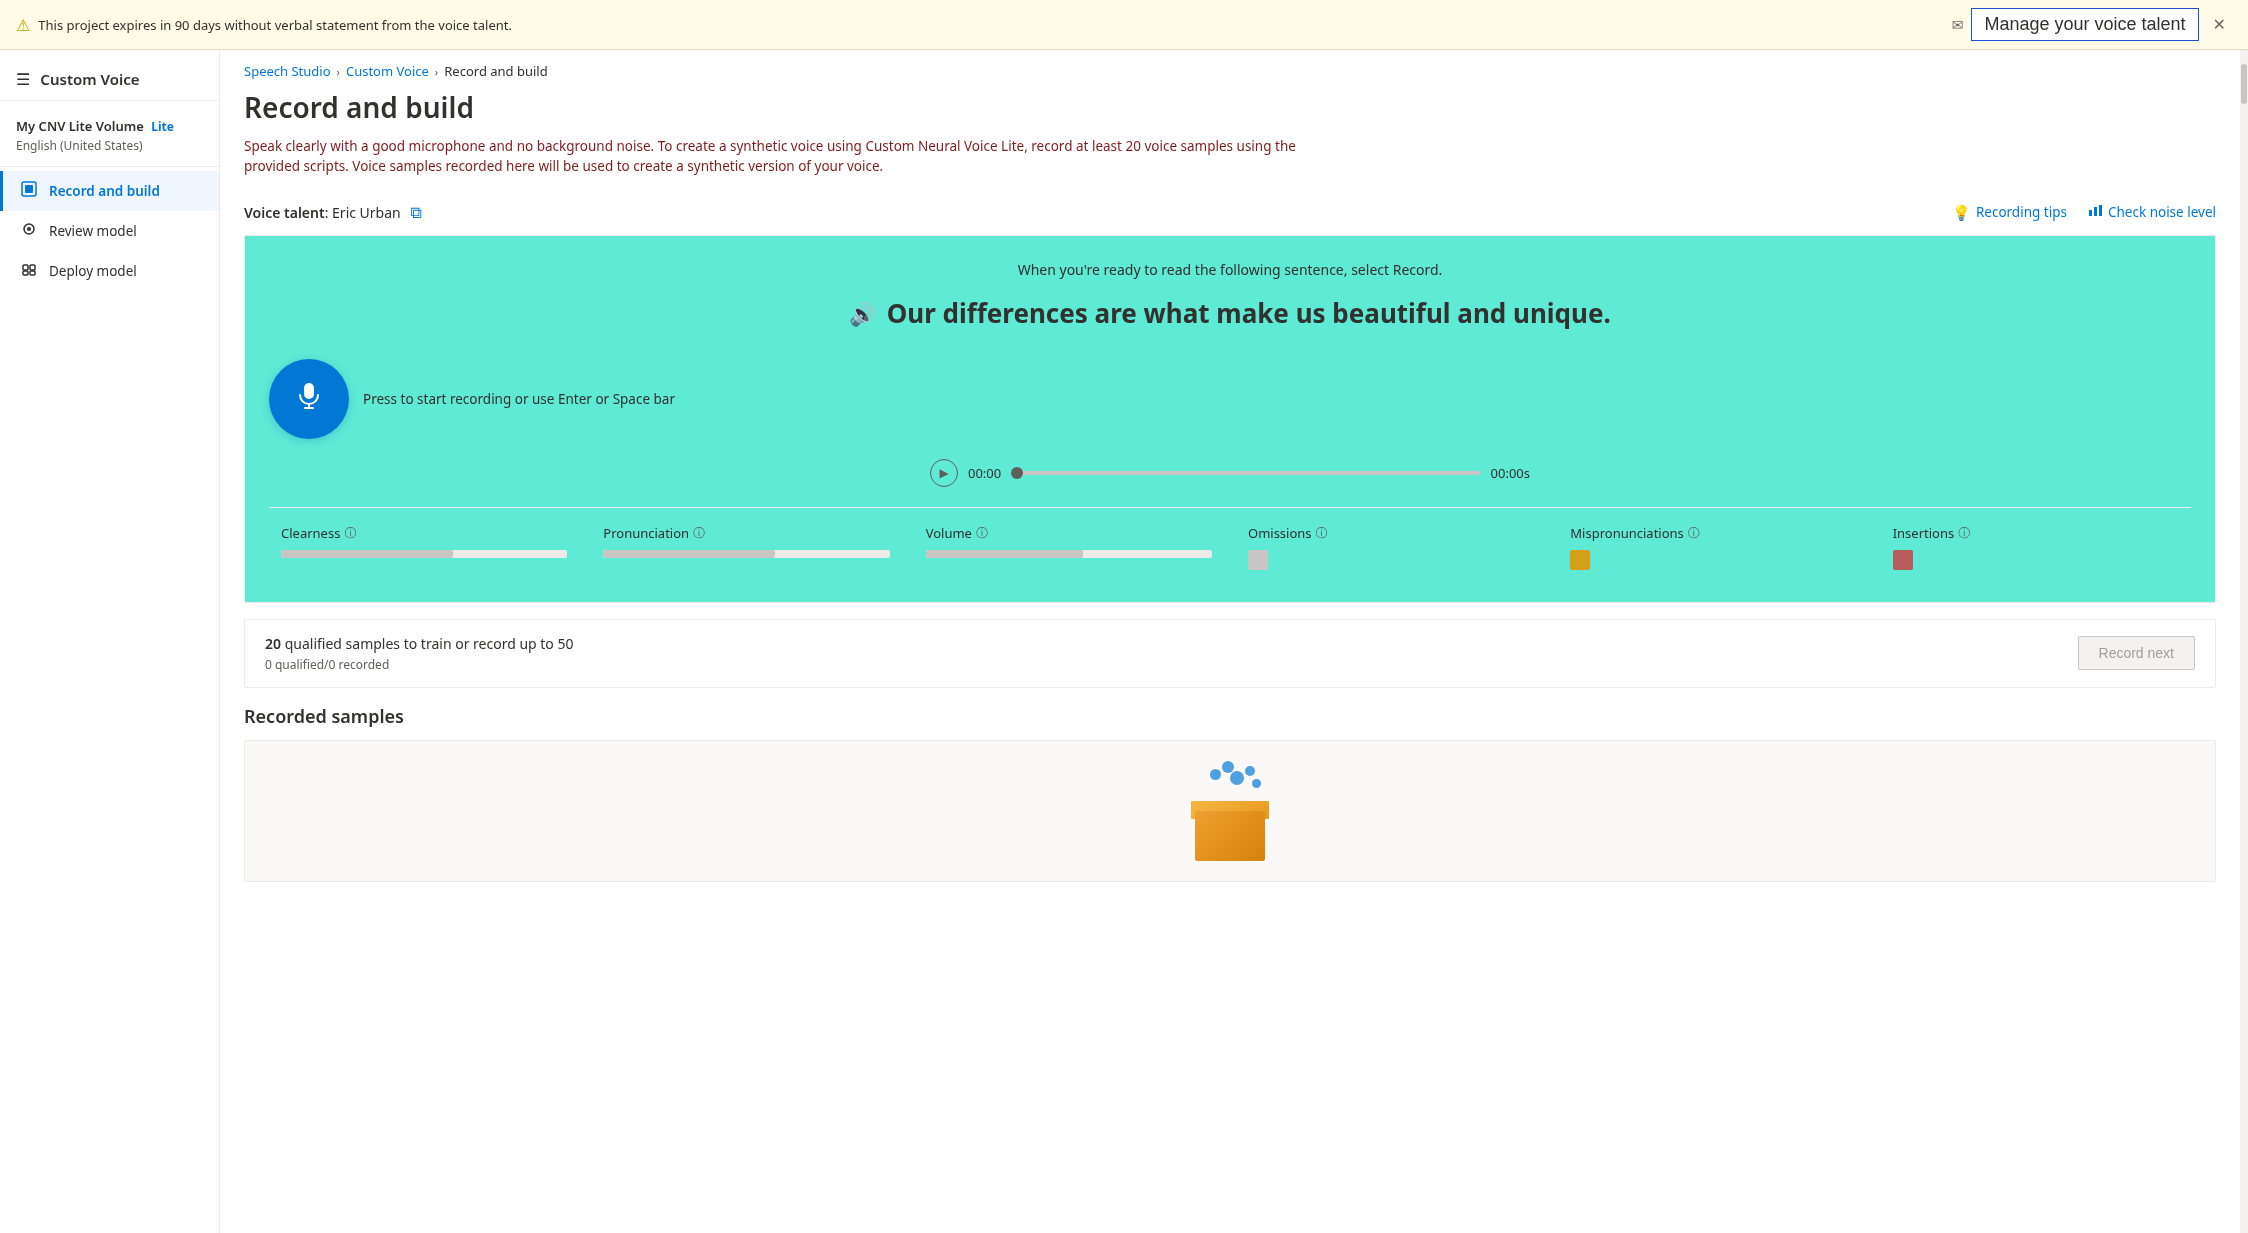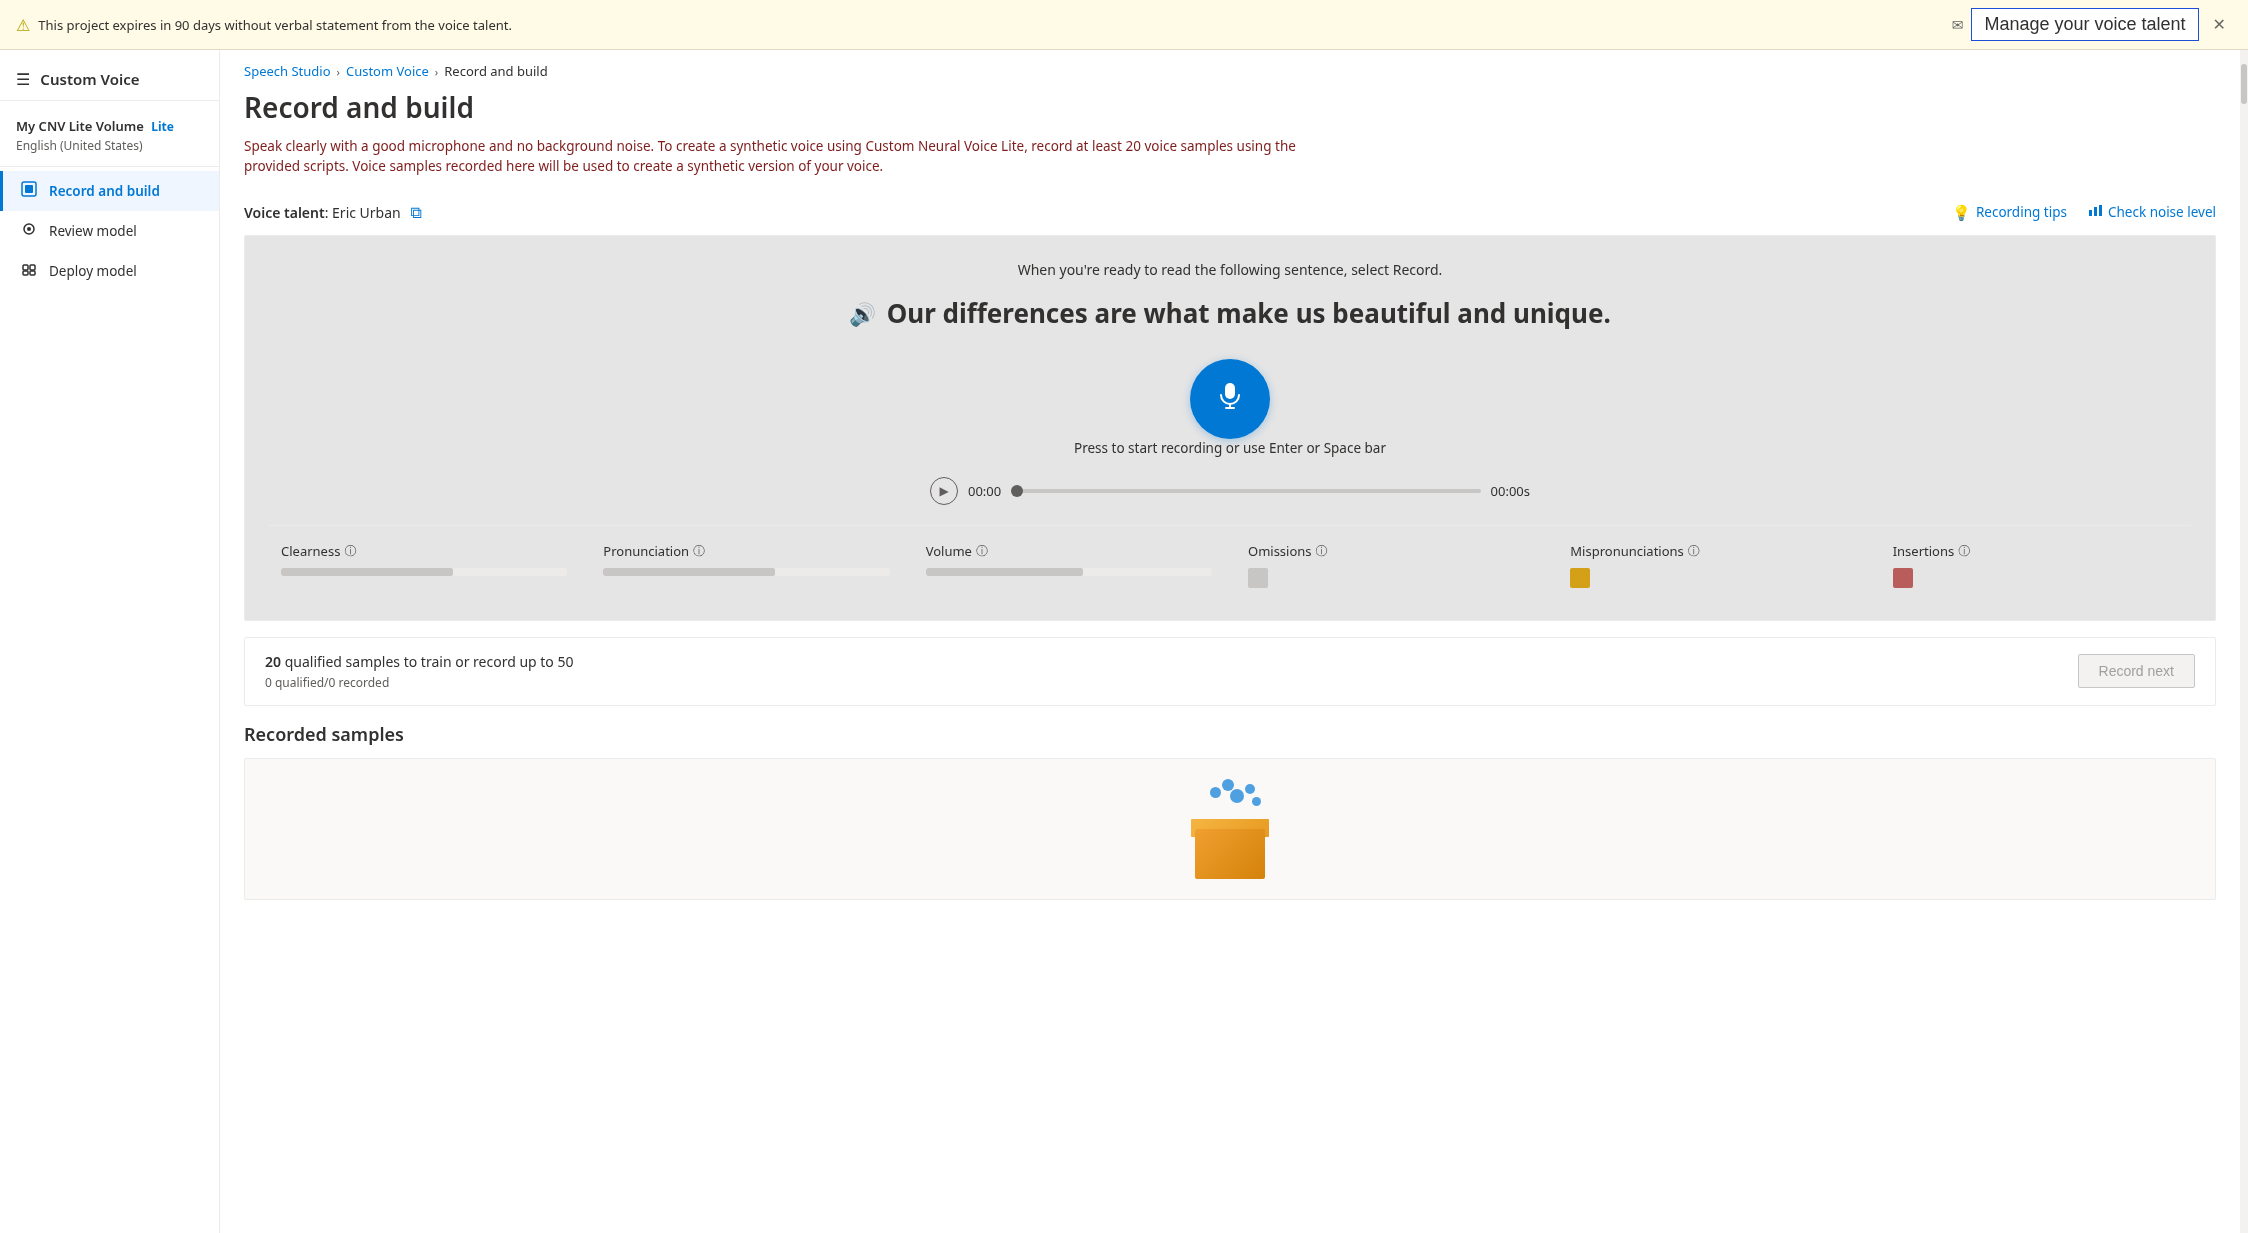--- a/index.html
+++ b/index.html
@@ -114,42 +114,42 @@
       cursor: pointer;
       text-decoration: none;
     }
     .action-link .icon { font-size: 15px; }
 
     
     .recording-panel {
       margin: 0 24px 16px;
       border: 1px solid #edebe9;
       border-radius: 2px;
-      background: #e5e5e5;
+      background: #5eead4;
       padding: 24px;
     }
     .recording-instruction {
       text-align: center;
       font-size: 14px;
       color: #323130;
       margin-bottom: 16px;
     }
     .recording-sentence {
       display: flex;
       align-items: center;
       justify-content: center;
       gap: 10px;
       font-size: 26px;
       font-weight: 700;
       color: #323130;
       margin-bottom: 28px;
       text-align: center;
     }
     .speaker-icon { color: #0078d4; font-size: 22px; }
-    .mic-button-container { display: flex; flex-direction: column; align-items: center; margin-bottom: 20px; }
+    .mic-button-container { display: flex; flex-direction: row; align-items: center; gap: 14px; margin-bottom: 20px; }
     .mic-button {
       width: 80px;
       height: 80px;
       border-radius: 50%;
       background: #0078d4;
       border: none;
       cursor: pointer;
       display: flex;
       align-items: center;
       justify-content: center;

